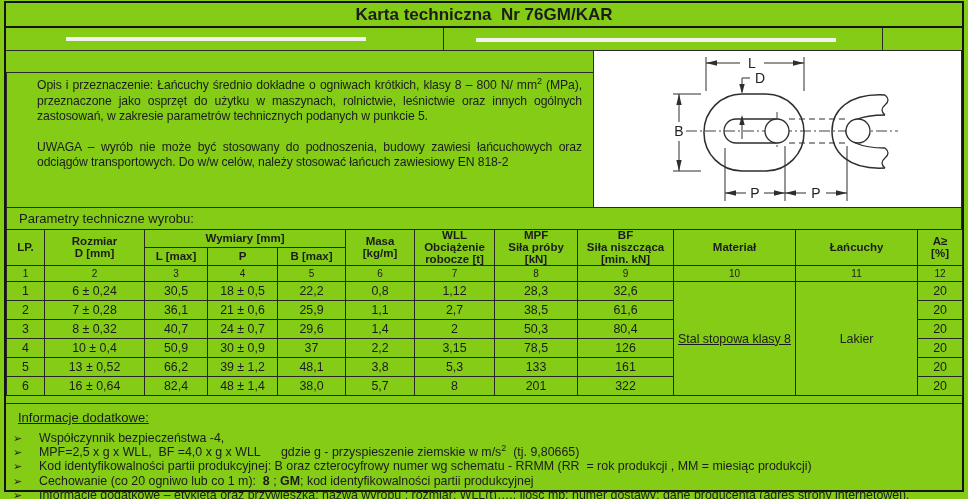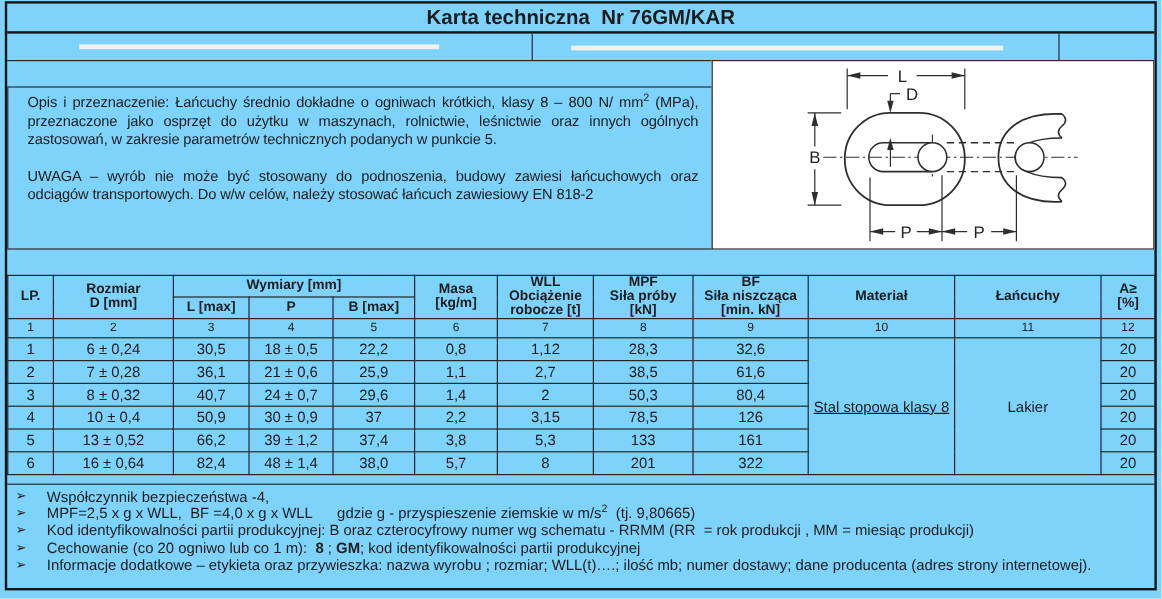--- a/index.html
+++ b/index.html
@@ -1,31 +1,31 @@
 <!DOCTYPE html>
 <html><head>
 <meta charset="utf-8">
 <style>
   html,body{margin:0;padding:0;background:#ffffff;}
-  .page{position:relative;width:968px;height:499px;background:#7dd3fc;
+  .page{position:relative;width:968px;height:499px;background:#84cc16;
         font-family:"Liberation Sans","DejaVu Sans",sans-serif;color:#1c1c1c;overflow:hidden;}
   .frame{position:absolute;left:4px;top:1px;width:956px;height:487px;border:2px solid #141414;}
   .frame *{box-sizing:border-box;}
 
   .title-row{position:absolute;left:0;top:0;width:956px;height:25px;border-bottom:2px solid #141414;
              text-align:center;font-weight:bold;font-size:17px;line-height:23px;white-space:pre;}
   .row2{position:absolute;left:0;top:25px;width:956px;height:23px;border-bottom:1px solid #2b2b2b;}
   .vdiv{position:absolute;top:0;height:100%;width:1px;background:#2b2b2b;}
   .smudge{position:absolute;background:#f1f1ee;}
 
   .nazwa-box{position:absolute;left:0;top:47px;width:588px;height:23px;border:1px solid #2b2b2b;
              font-size:13.5px;line-height:21px;padding-left:24px;white-space:pre;}
   .nazwa-box b{font-weight:bold;}
   .desc-box{position:absolute;left:0;top:69px;width:588px;height:136px;border:1px solid #2b2b2b;
-            padding:5px 11px 0 16px;font-size:12.2px;line-height:15.5px;letter-spacing:-0.1px;}
+            padding:5px 11px 0 30px;font-size:12.2px;line-height:15.5px;letter-spacing:-0.1px;}
   .desc-box p{margin:0;text-align:justify;}
   .desc-box .warn{margin-top:15px;}
   sup{font-size:9px;line-height:0;}
 
   .diagram-box{position:absolute;left:587px;top:47px;width:369px;height:158px;border:1px solid #2b2b2b;background:#fff;}
   .diagram-box svg{display:block;margin:0;}
   .lk{fill:none;stroke:#2e2e2e;stroke-width:1.5;}
   .lk2{fill:none;stroke:#2e2e2e;stroke-width:1.3;}
   .hd{stroke:#2e2e2e;stroke-width:1.2;stroke-dasharray:6 4;}
   .cl{stroke:#2e2e2e;stroke-width:0.9;stroke-dasharray:11 3 2 3;}
@@ -134,20 +134,21 @@
         <line class="dim" x1="232" y1="142" x2="253" y2="142"></line>
         <polygon class="arr" points="131,142 142,139.3 142,144.7"></polygon>
         <polygon class="arr" points="191,142 180,139.3 180,144.7"></polygon>
         <polygon class="arr" points="191,142 202,139.3 202,144.7"></polygon>
         <polygon class="arr" points="253,142 242,139.3 242,144.7"></polygon>
         <text class="dimt" x="161" y="147" text-anchor="middle">P</text>
         <text class="dimt" x="222" y="147" text-anchor="middle">P</text>
       </svg>
     </div>
 
+    <div class="caption-box">Parametry techniczne wyrobu:</div>
 
     <table class="params">
       <colgroup>
         <col style="width:38px">
           <col style="width:100px">
           <col style="width:63px">
           <col style="width:70px">
         <col style="width:68px">
           <col style="width:69px">
           <col style="width:80px">
@@ -258,21 +259,21 @@
         <td>3,15</td>
         <td>78,5</td>
         <td>126</td>
         <td>20</td>
       </tr>
       <tr>
         <td>5</td>
         <td>13 ± 0,52</td>
         <td>66,2</td>
         <td>39 ± 1,2</td>
-        <td>37,4</td>
+        <td>48,1</td>
         <td>3,8</td>
         <td>5,3</td>
         <td>133</td>
         <td>161</td>
         <td>20</td>
       </tr>
       <tr>
         <td>6</td>
         <td>16 ± 0,64</td>
         <td>82,4</td>
@@ -281,20 +282,21 @@
         <td>5,7</td>
         <td>8</td>
         <td>201</td>
         <td>322</td>
         <td>20</td>
       </tr>
     </tbody>
       </table>
 
     <div class="info-box">
+      <div class="info-title">Informacje dodatkowe:</div>
       <div class="item">
         <span class="blt">➢</span>
         <span class="itxt">Współczynnik bezpieczeństwa -4,</span>
       </div>
       <div class="item">
         <span class="blt">➢</span>
         <span class="itxt"><span>MPF=2,5 x g x WLL,  BF =4,0 x g x WLL      gdzie g - przyspieszenie ziemskie w m/s</span><sup>2</sup><span>  (tj. 9,80665)</span></span>
       </div>
       <div class="item">
         <span class="blt">➢</span>

